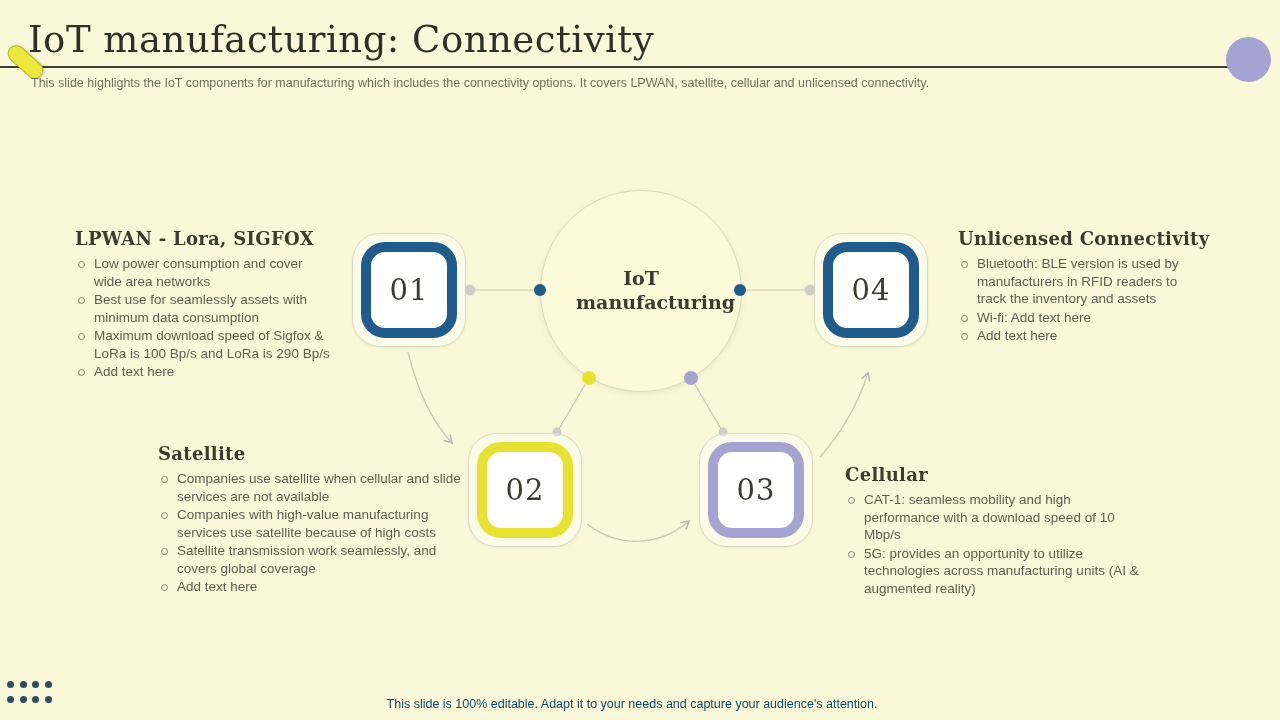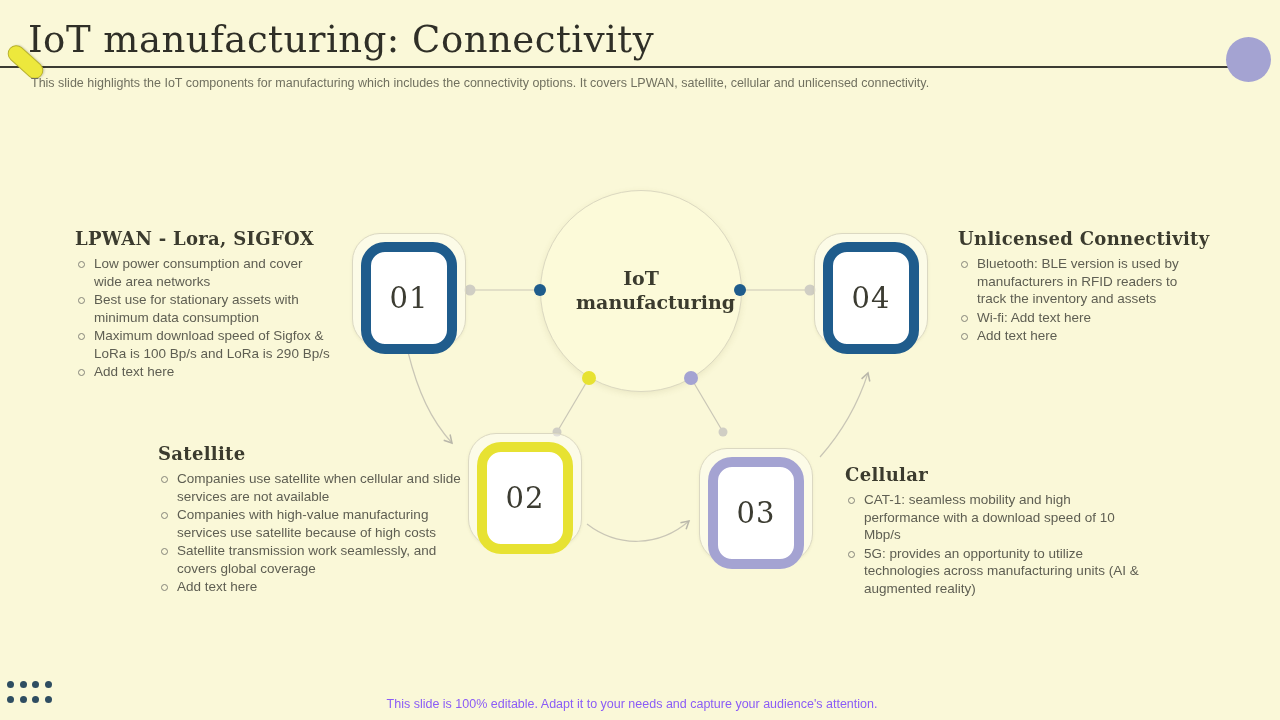--- a/index.html
+++ b/index.html
@@ -54,32 +54,32 @@
   .overlay{position:absolute;left:0;top:0;z-index:2;pointer-events:none;}
 
   
   .node-outer{
     position:absolute;width:114px;height:114px;border-radius:28px;
     border:1px solid #DBD8C2;background:rgba(255,255,255,.38);
     box-shadow:0 1px 3px rgba(120,115,60,.10);z-index:3;
     box-sizing:border-box;
   }
   .nodebox{
-    position:absolute;left:8px;top:8px;width:96px;height:112px;
+    position:absolute;left:8px;top:8px;width:96px;height:96px;
     box-sizing:border-box;border-radius:24px;background:#FFFFFF;
     border:10px solid #14b8a6;
     display:flex;align-items:center;justify-content:center;
   }
   .nodebox .num{
     font-family:"DejaVu Serif","Liberation Serif",serif;
     font-size:29px;color:#3C3C32;letter-spacing:1px;
   }
   .pos-0{left:352px;top:233px;}
   .pos-1{left:468px;top:433px;}
-  .pos-2{left:699px;top:448px;}
+  .pos-2{left:699px;top:433px;}
   .pos-3{left:814px;top:233px;}
   .n0{border-color:#1F5C8C;}
   .n1{border-color:#E7E232;}
   .n2{border-color:#A4A3D2;}
   .n3{border-color:#1F5C8C;}
 
   
   .section{position:absolute;z-index:3;}
   .section h3{
     margin:0 0 6px 0;
@@ -98,21 +98,21 @@
     border:1.2px solid #85857A;border-radius:50%;background:transparent;
   }
   .sec-lpwan{left:75px;top:228px;width:256px;}
   .sec-satellite{left:158px;top:443px;width:320px;}
   .sec-cellular{left:845px;top:464px;width:296px;}
   .sec-unlicensed{left:958px;top:228px;width:252px;}
 
   
   .footer-note{
     position:absolute;left:0;right:16px;top:697px;margin:0;
-    text-align:center;font-size:12.5px;color:#8b5cf6;z-index:3;
+    text-align:center;font-size:12.5px;color:#0c4a6e;z-index:3;
   }
   .dot-grid{
     position:absolute;left:7px;top:681px;z-index:3;
     display:grid;grid-template-columns:repeat(4,7px);
     grid-auto-rows:7px;column-gap:5.5px;row-gap:8px;
   }
   .dot-grid span{
     width:7px;height:7px;border-radius:50%;
     background:var(--navy-dot,#2E4D61);display:block;
   }
@@ -175,21 +175,21 @@
   <div class="node-outer pos-3">
     <div class="nodebox n3" style="border-color: rgb(31, 92, 140);">
       <span class="num">04</span>
     </div>
   </div>
 
   <div class="section sec-lpwan">
     <h3>LPWAN - Lora, SIGFOX</h3>
     <ul>
       <li>Low power consumption and cover wide area networks</li>
-      <li>Best use for stationary assets with minimum data consumption</li>
+      <li>Best use for seamlessly assets with minimum data consumption</li>
       <li>Maximum download speed of Sigfox &amp; LoRa is 100 Bp/s and LoRa is 290 Bp/s</li>
       <li>Add text here</li>
     </ul>
   </div>
 
   <div class="section sec-satellite">
     <h3>Satellite</h3>
     <ul>
       <li>Companies use satellite when cellular and slide services are not available</li>
       <li>Companies with high-value manufacturing services use satellite because of high costs</li>

